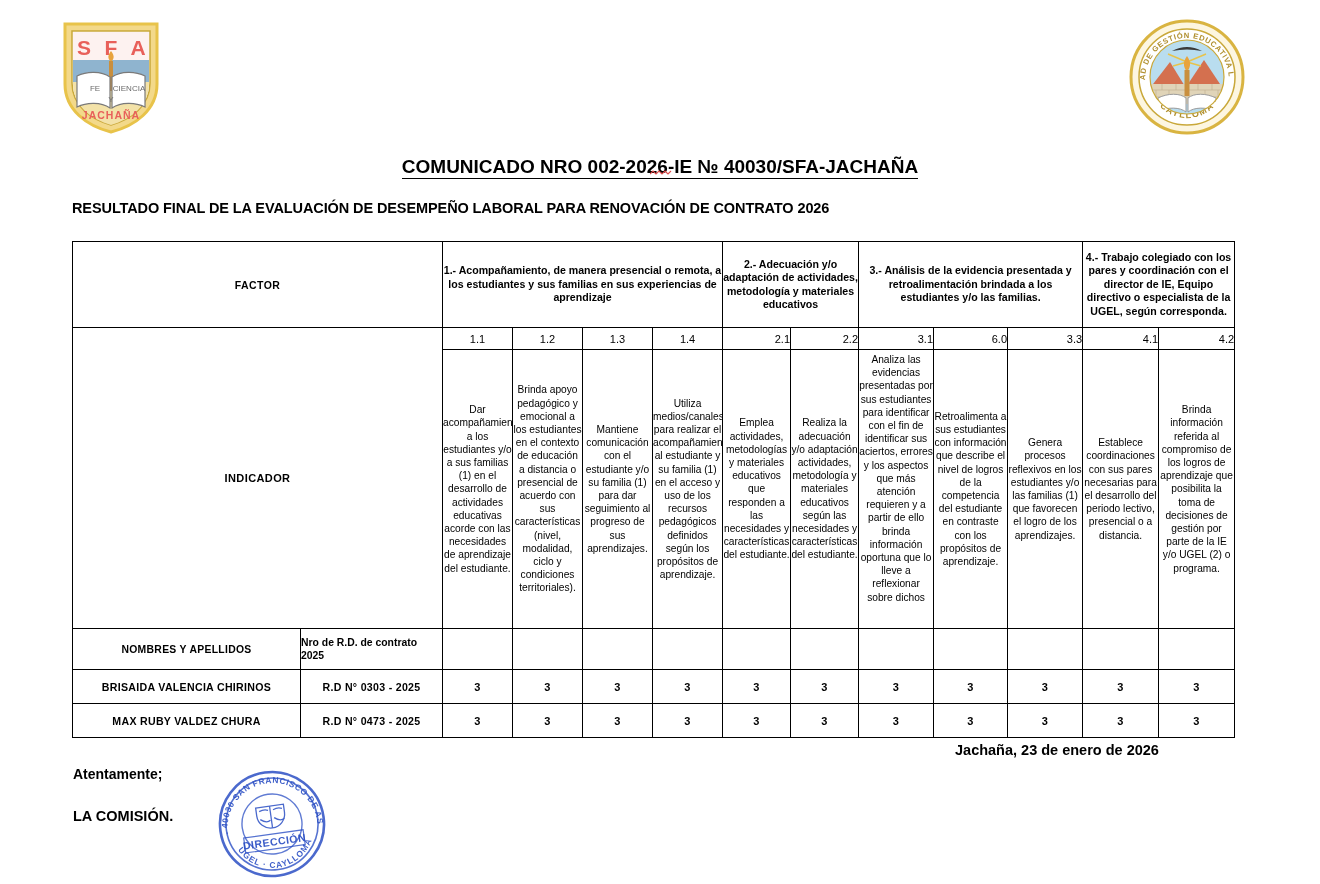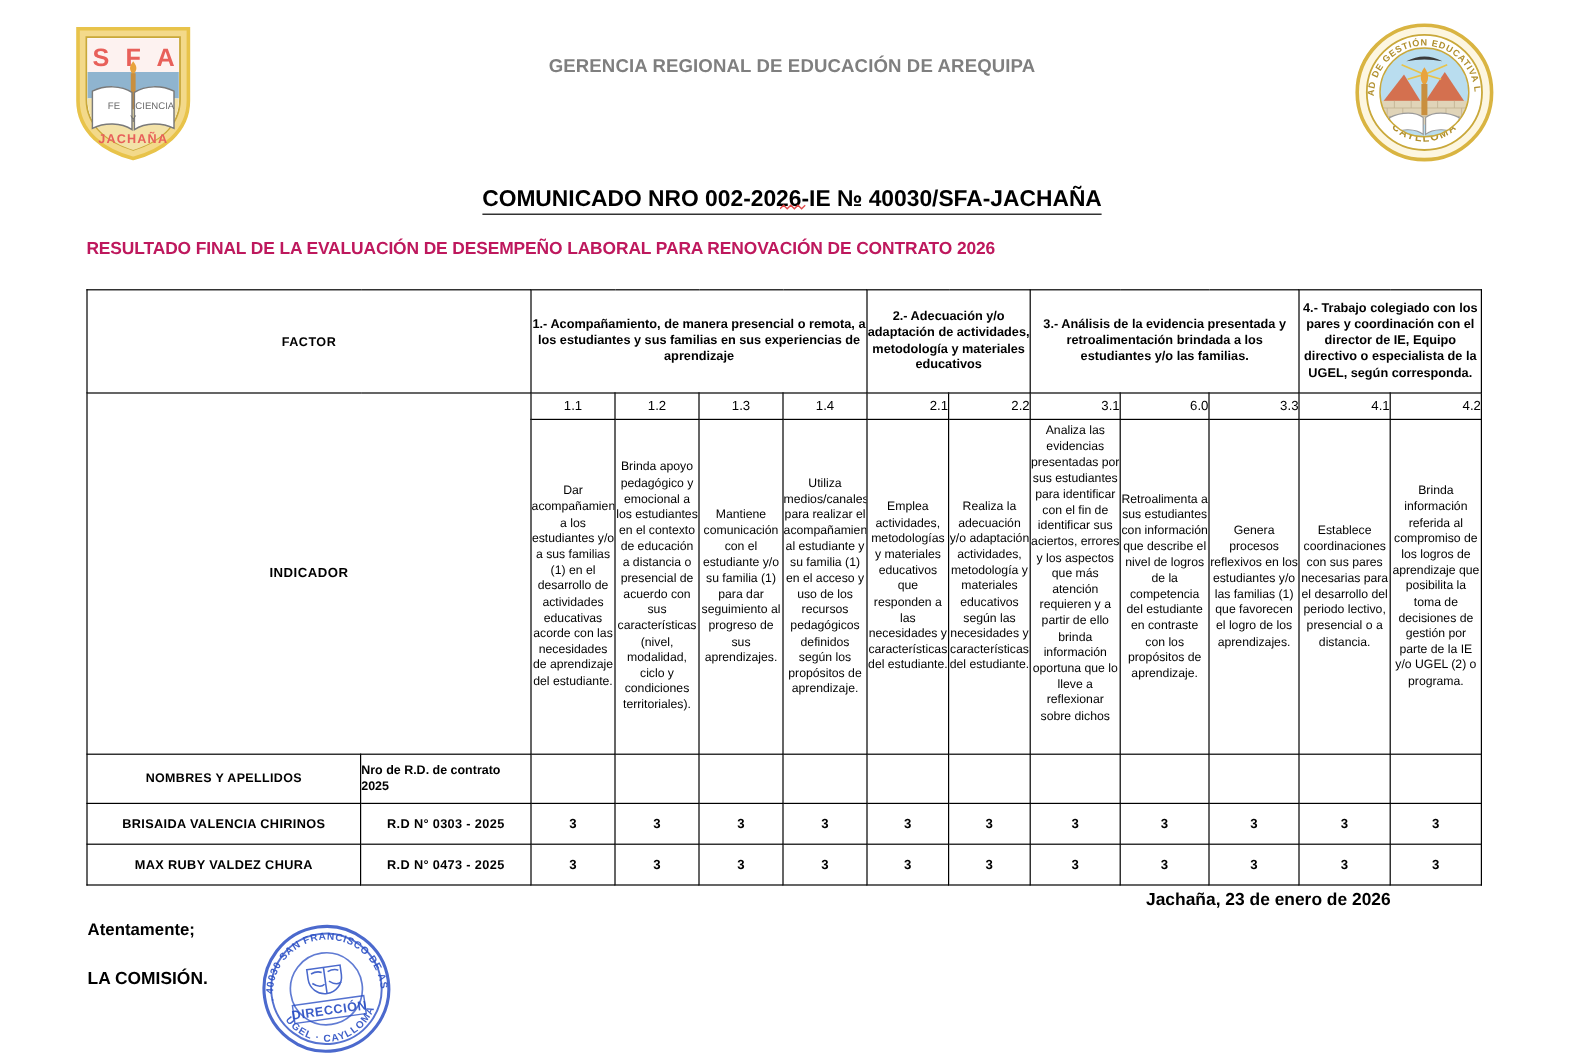--- a/index.html
+++ b/index.html
@@ -58,21 +58,21 @@
     border-bottom: 1.5px solid #000; padding-bottom: 1px;
     position: relative;
   }
   .squiggle {
     position: absolute; left: 248px; top: 14px;
     width: 22px; height: 5px;
   }
 
   .subtitle {
     position: absolute; top: 200px; left: 72px;
-    font-size: 14.5px; font-weight: bold; color: #be185d;
+    font-size: 14.5px; font-weight: bold; color: #000000;
     letter-spacing: -0.1px;
   }
 
   
   .tbl-wrap {
     position: absolute; left: 72px; top: 241px;
     width: 1162px;
   }
   table.grid {
     border-collapse: collapse;
@@ -171,21 +171,20 @@
       <path d="M22 58 C32 53 46 53 55 59 L55 90 C46 84 32 84 22 89 Z" fill="#ffffff" stroke="#7a7a7a" stroke-width="1.2"></path>
       <path d="M90 58 C80 53 66 53 57 59 L57 90 C66 84 80 84 90 89 Z" fill="#ffffff" stroke="#7a7a7a" stroke-width="1.2"></path>
       <text x="40" y="73" font-family="Liberation Sans, sans-serif" font-size="8" fill="#6b6b6b" text-anchor="middle">FE</text>
       <text x="74" y="73" font-family="Liberation Sans, sans-serif" font-size="8" fill="#6b6b6b" text-anchor="middle">CIENCIA</text>
       <text x="56" y="84" font-family="Liberation Sans, sans-serif" font-size="8" fill="#6b6b6b" text-anchor="middle">Y</text>
       <text x="56" y="101" font-family="Liberation Sans, sans-serif" font-size="10.5" font-weight="bold" fill="#e8605a" text-anchor="middle" letter-spacing="1">JACHAÑA</text>
     </svg>
   </div>
 
   <div class="header-text">
-    <div class="hdr-l1">GERENCIA REGIONAL DE EDUCACIÓN DE AREQUIPA</div>
   </div>
 
   <div class="logo-right">
     <svg viewBox="0 0 118 118" width="118" height="118">
       <circle cx="59" cy="59" r="56" fill="#fdf6e0" stroke="#d9b441" stroke-width="3"></circle>
       <circle cx="59" cy="59" r="48" fill="#ffffff" stroke="#c9a83a" stroke-width="1.5"></circle>
       <defs>
         <path id="arcTop" d="M 17 62 A 42 42 0 0 1 101 62"></path>
         <path id="arcBot" d="M 21 62 A 38 38 0 0 0 97 62"></path>
       </defs>

